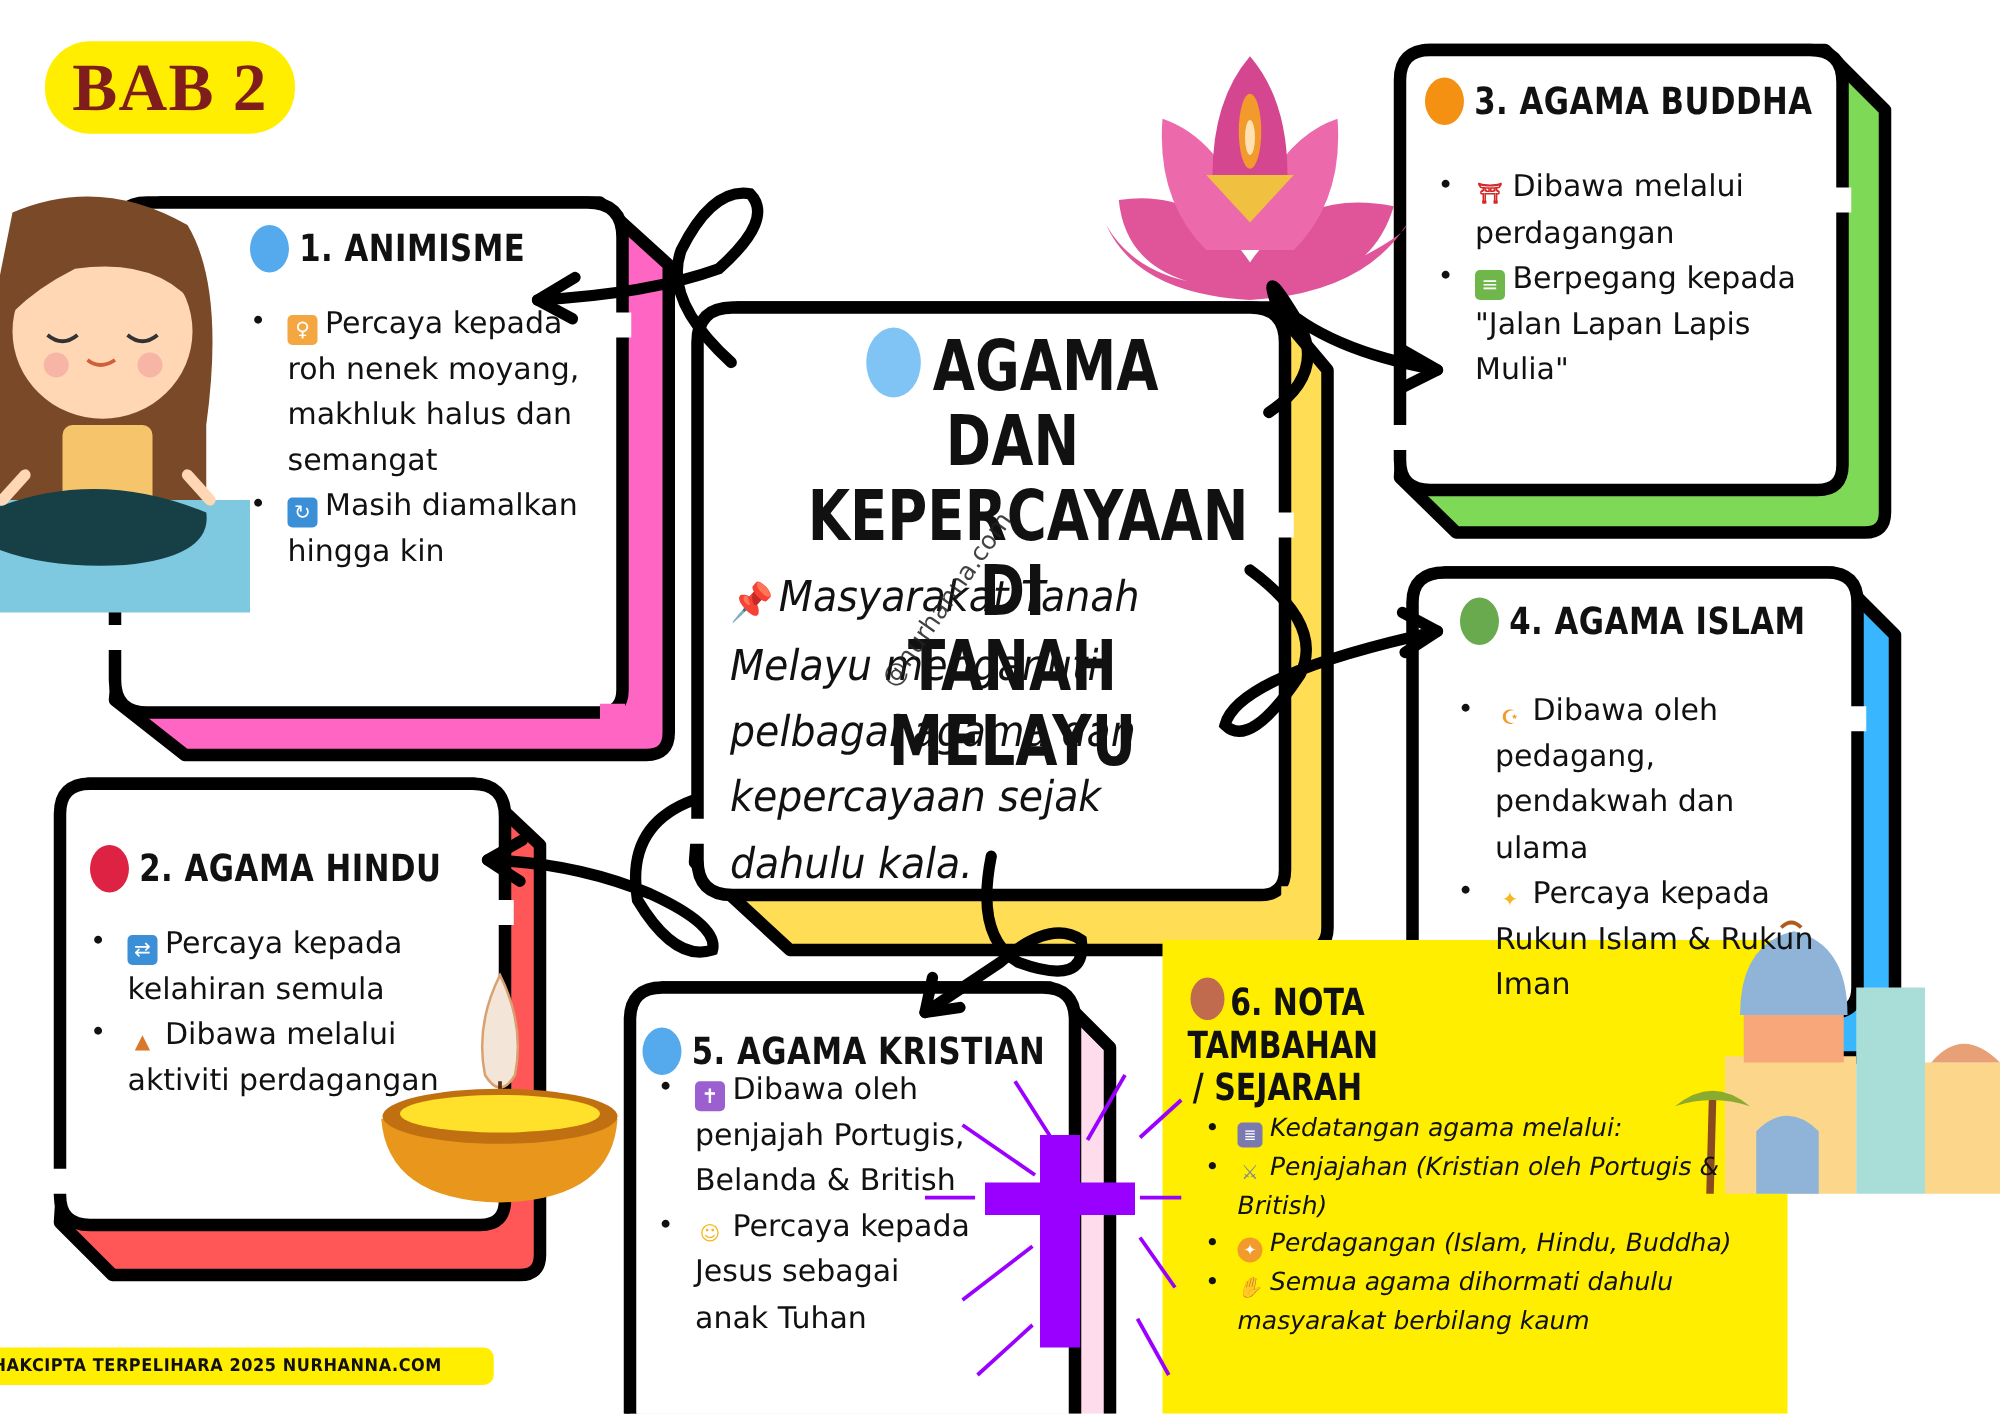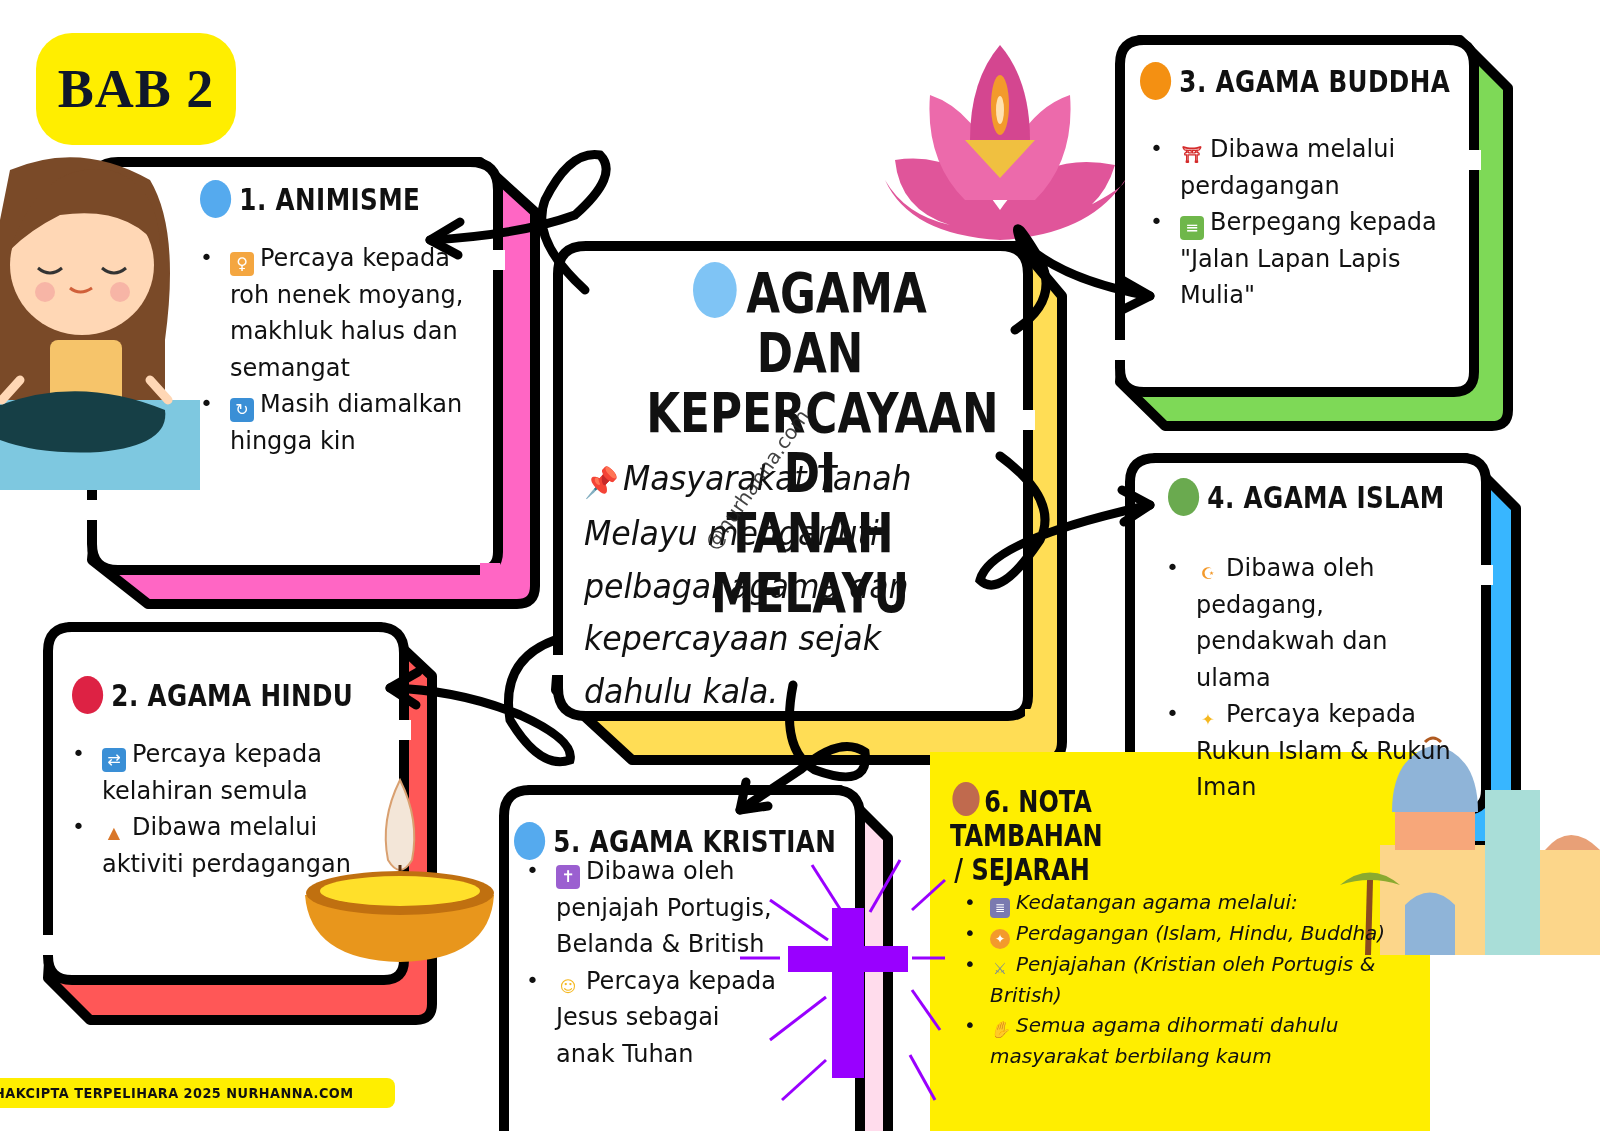--- a/index.html
+++ b/index.html
@@ -3,24 +3,24 @@
 <meta charset="utf-8">
 <style>
   * { box-sizing: border-box; margin: 0; padding: 0; }
   html, body { width: 1600px; height: 1131px; overflow: hidden; background: #ffffff; }
   body { position: relative; font-family: "Liberation Sans", "DejaVu Sans", sans-serif; color: #111; }
 
   .layer { position: absolute; left: 0; top: 0; width: 1600px; height: 1131px; pointer-events: none; }
 
   
   .bab-badge {
-    position: absolute; left: 36px; top: 33px; width: 200px; height: 112px;
+    position: absolute; left: 36px; top: 33px; width: 200px; height: 74px;
     background: #ffee00; border-radius: 36px;
     display: flex; align-items: center; justify-content: center;
-    font-family: "Liberation Serif", "DejaVu Serif", serif; font-weight: 700; font-size: 54px; color: #0f172a;
+    font-family: "Liberation Serif", "DejaVu Serif", serif; font-weight: 700; font-size: 54px; color: #7f1d1d;
     letter-spacing: 1px;
   }
   .card-title {
     position: absolute; display: flex; align-items: center; gap: 10px;
     font-family: "DejaVu Sans", sans-serif; font-weight: 900; text-transform: uppercase;
     font-size: 30px; letter-spacing: 0.5px; color: #111;
     transform: scaleX(0.82); transform-origin: left center; white-space: nowrap;
   }
   .dot { width: 38px; height: 38px; border-radius: 50%; display: inline-block; flex: none; }
   .bullets { position: absolute; list-style: none; font-family: "DejaVu Sans", sans-serif; font-size: 24px; line-height: 36.5px; color: #111; }
@@ -246,18 +246,18 @@
 <div class="center-body">
   <span class="emo" style="background:transparent;color:#e0303a;font-size:30px;width:36px;height:36px;font-style:normal">📌</span><span>Masyarakat Tanah Melayu menganuti pelbagai agama dan kepercayaan sejak dahulu kala.</span>
 </div>
 <div class="watermark">@nurhanna.com</div>
 
 <div class="nota-title">
   <span class="dot" style="background:#c06a4e;width:34px;height:34px;vertical-align:-4px;margin-right:6px"></span><span>6. NOTA TAMBAHAN / SEJARAH</span>
 </div>
 <ul class="nota-bullets">
   <li><span class="emo" style="background:#7a7ab0;width:20px;height:20px;line-height:20px;font-size:12px">≣</span><span>Kedatangan agama melalui:</span></li>
+  <li><span class="emo" style="background:transparent;color:#7a8899;width:20px;height:20px;line-height:20px">⚔</span><span>Penjajahan (Kristian oleh Portugis &amp; British)</span></li>
   <li><span class="emo" style="background:#f39a2c;border-radius:50%;width:20px;height:20px;line-height:20px;font-size:12px">✦</span><span>Perdagangan (Islam, Hindu, Buddha)</span></li>
-  <li><span class="emo" style="background:transparent;color:#7a8899;width:20px;height:20px;line-height:20px">⚔</span><span>Penjajahan (Kristian oleh Portugis &amp; British)</span></li>
   <li><span class="emo" style="background:transparent;color:#f5b820;width:20px;height:20px;line-height:20px">✋</span><span>Semua agama dihormati dahulu masyarakat berbilang kaum</span></li>
 </ul>
 
 <div class="footer"><span>HAKCIPTA TERPELIHARA 2025 NURHANNA.COM</span></div>
 
 </body></html>

